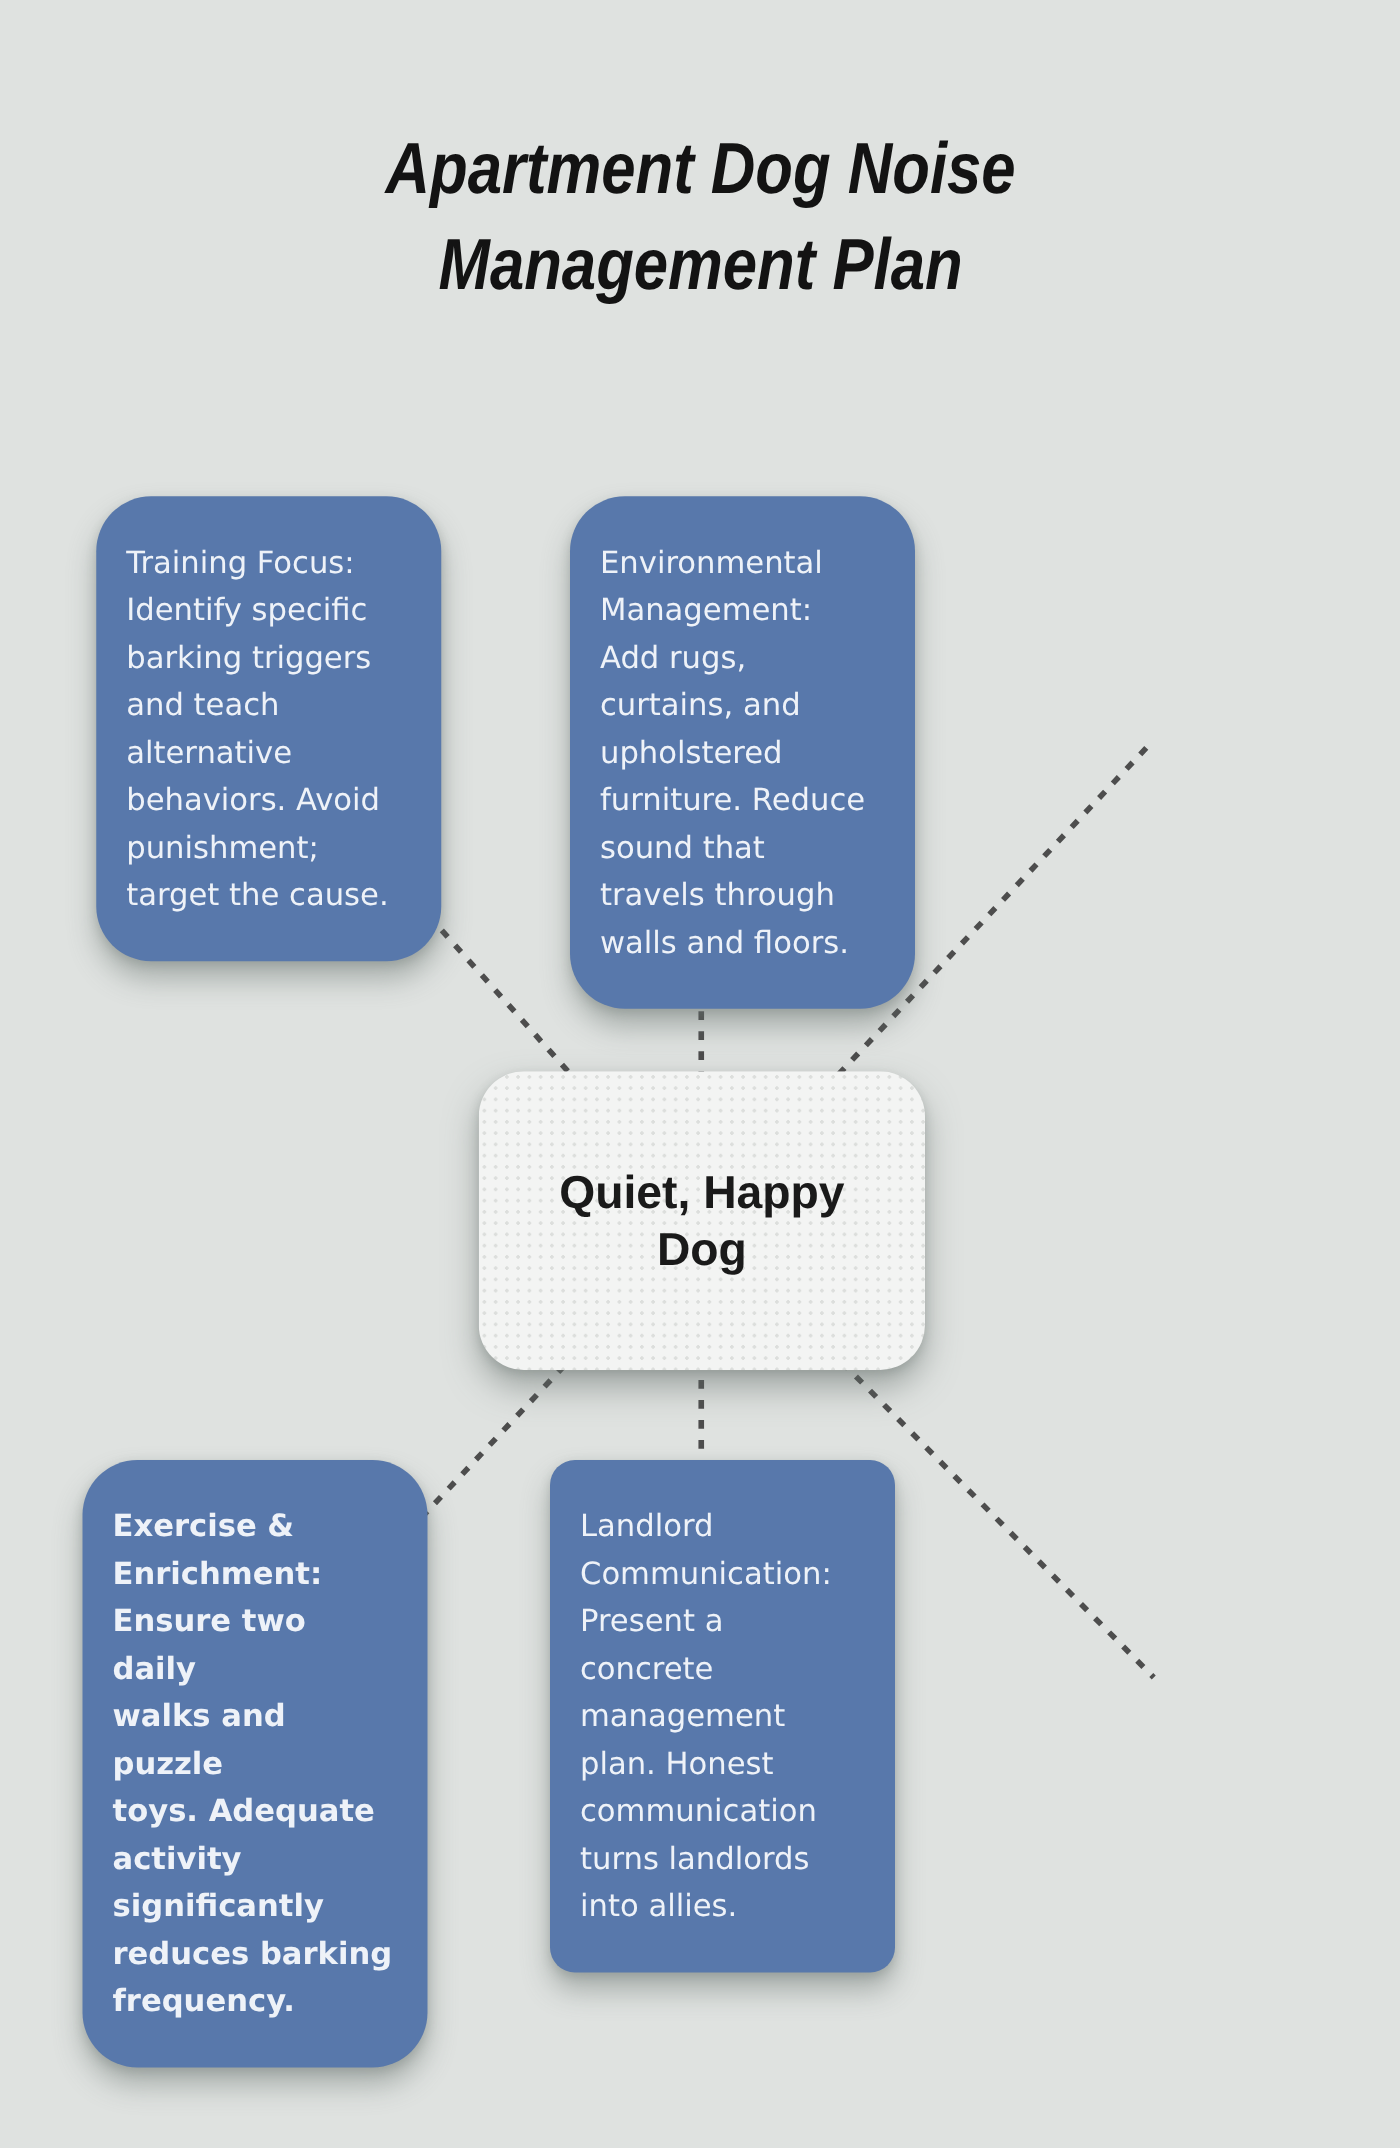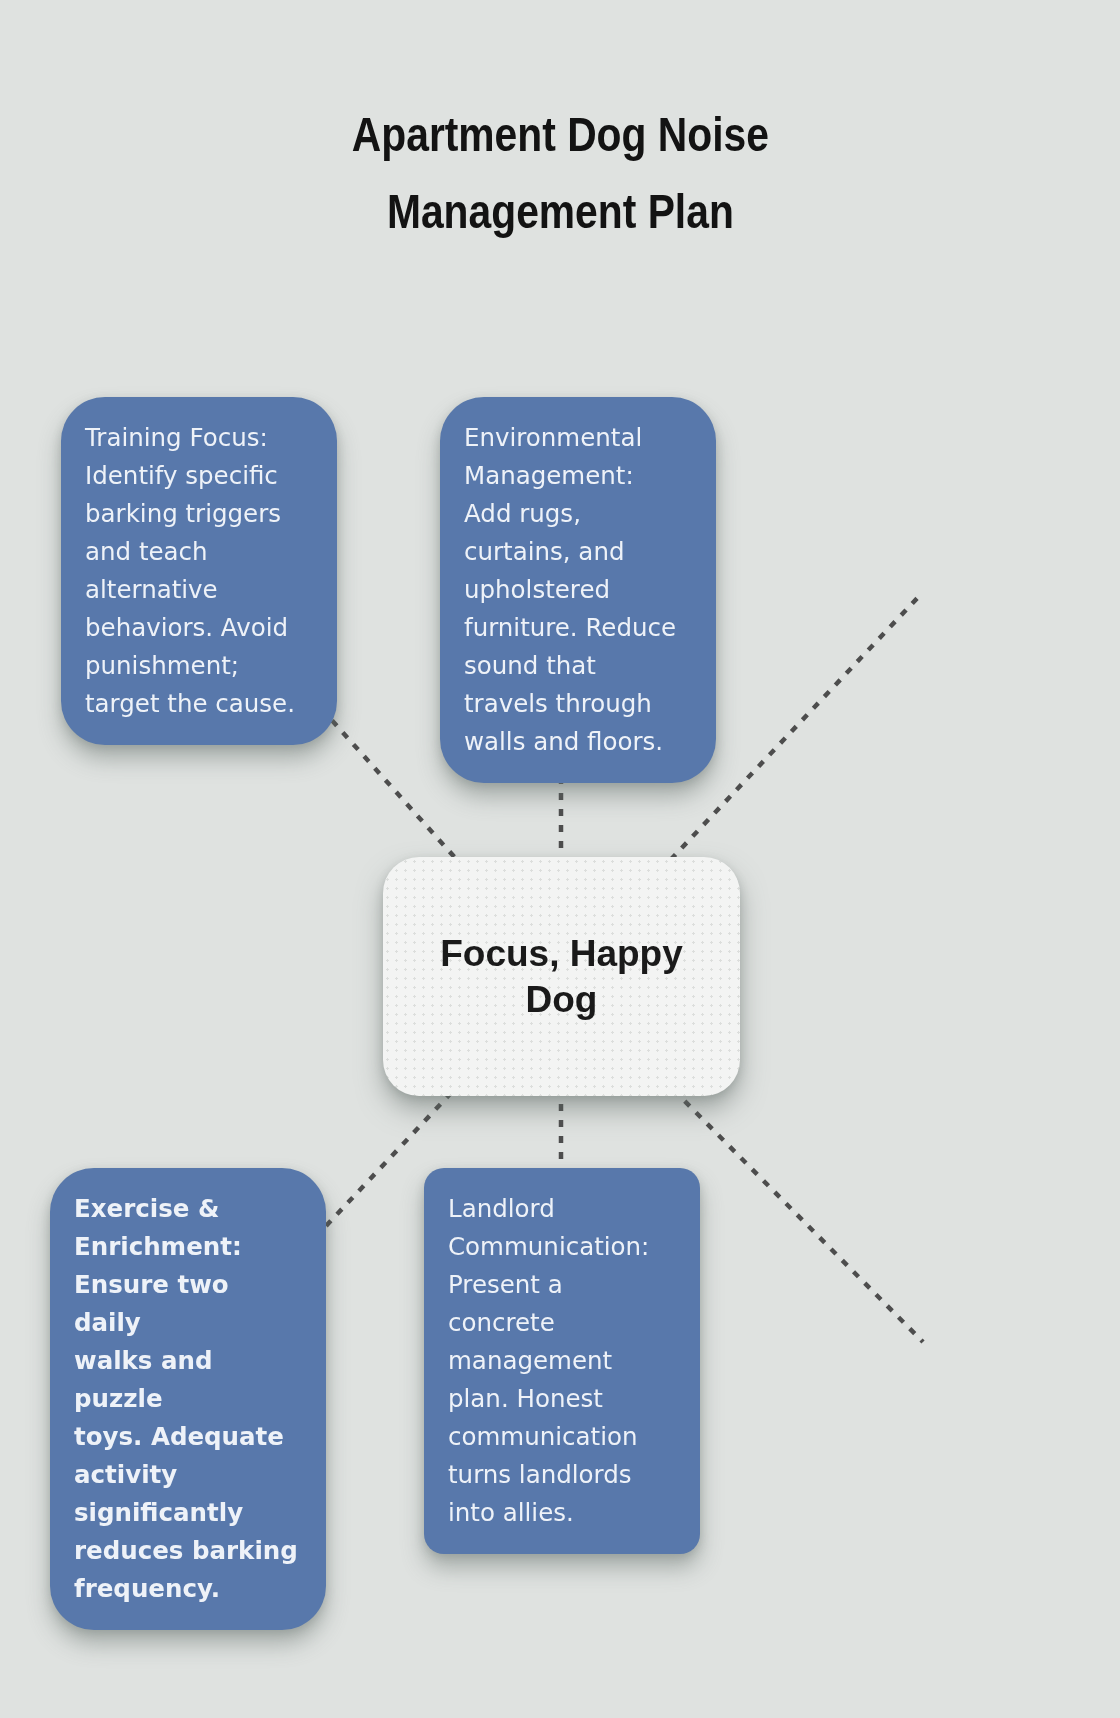--- a/index.html
+++ b/index.html
@@ -17,24 +17,25 @@
   .title {
     position: absolute;
     top: 96px;
     left: 0;
     width: 100%;
     margin: 0;
     text-align: center;
     color: var(--title-text, #131313);
     font-family: "Liberation Sans", sans-serif;
     font-weight: 800;
-    font-size: 48px;
+    font-size: 58px;
     line-height: 77px;
     letter-spacing: 0px;
     z-index: 2;
+    font-style: italic;
   }
   .title .condense {
     display: inline-block;
     transform: scaleX(0.85);
     transform-origin: 50% 50%;
     white-space: pre-line;
   }
 
   
   svg.connectors {
@@ -48,30 +49,31 @@
     stroke: var(--connector, #4d4d4d);
     stroke-width: 4.5;
     stroke-dasharray: 7 9;
   }
 
   
   .node {
     position: absolute;
     width: 276px;
     box-sizing: border-box;
-    padding: 22px 24px;
+    padding: 34px 24px;
     background: var(--node-fill, #5878ab);
     color: var(--node-text, #eef2f8);
     border-radius: 44px;
     font-size: 24.5px;
     line-height: 38px;
     white-space: pre-line;
     z-index: 1;
     box-shadow: 0 14px 22px rgba(100, 110, 106, 0.45),
                 0 3px 8px rgba(100, 110, 106, 0.25);
+    margin-left: 16px;
   }
   .n1 { left: 61px;  top: 397px; }
   .n2 { left: 440px; top: 397px; }
   .n3 { left: 786px; top: 397px; }
   .n4 { left: 50px;  top: 1168px; font-weight: bold; }
   .n5 { left: 424px; top: 1168px; border-radius: 20px; }
   .n6 { left: 786px; top: 1168px; }
 
   
   .center-node {
@@ -148,16 +150,16 @@
   <section class="node n5">Landlord
 Communication:
 Present a
 concrete
 management
 plan. Honest
 communication
 turns landlords
 into allies.</section>
 
-  <div class="center-node">Focus, Happy
+  <div class="center-node">Quiet, Happy
 Dog</div>
 
 </main>
 
 </body></html>

